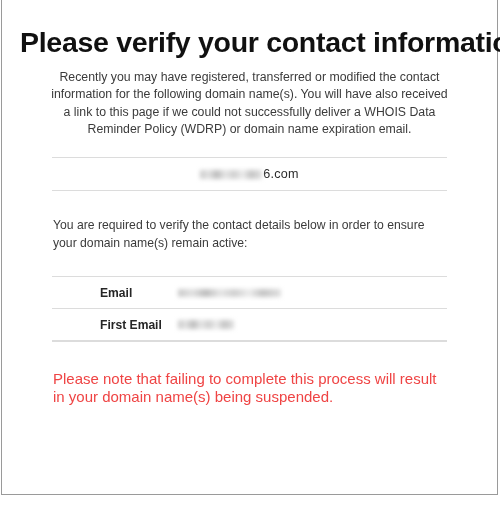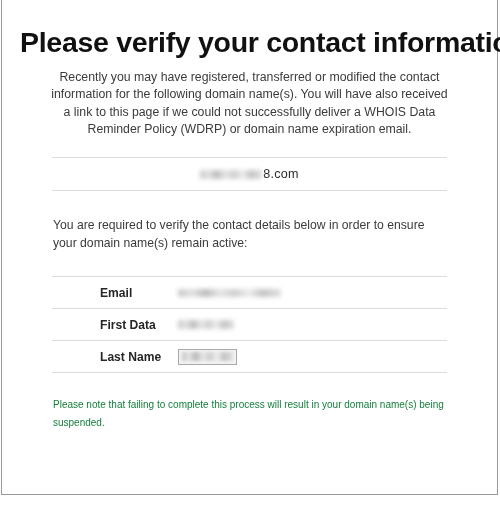--- a/index.html
+++ b/index.html
@@ -116,23 +116,23 @@
   .last-value-box {
     display: inline-block;
     border: 1px solid #a9a9a9;
     background: #f3f3f3;
     padding: 2px 3px 3px 3px;
     line-height: 0;
   }
   .last-blur { width: 51px; height: 9px; filter: blur(1.8px); }
 
   .note {
-    font-size: 10px;
+    font-size: 15px;
     line-height: 17.5px;
-    color: #15803d;
+    color: #ef4444;
     padding: 13px 1px 0 1px;
   }
 
   .certify {
     font-size: 12.2px;
     line-height: 17.5px;
     color: #3b3b3b;
     padding: 17px 1px 0 1px;
   }
 
@@ -149,55 +149,47 @@
 
     <h1 class="page-title">Please verify your contact information</h1>
 
     <p class="intro">Recently you may have registered, transferred or modified the contact information for the following domain name(s). You will have also received a link to this page if we could not successfully deliver a WHOIS Data Reminder Policy (WDRP) or domain name expiration email.</p>
 
     <div class="card">
 
       <div class="rule"></div>
 
       <div class="domain-row">
-        <span class="blur-text domain-blur"></span><span>8.com</span>
+        <span class="blur-text domain-blur"></span><span>6.com</span>
       </div>
 
       <div class="rule"></div>
 
       <p class="instructions">You are required to verify the contact details below in order to ensure your domain name(s) remain active:</p>
 
       <div class="rule"></div>
 
       <div class="field-row">
         <div class="field-label">Email</div>
         <div class="field-value">
           <span class="blur-text email-blur"></span>
         </div>
       </div>
 
       <div class="rule"></div>
 
       <div class="field-row">
-        <div class="field-label">First Data</div>
+        <div class="field-label">First Email</div>
         <div class="field-value">
           <span class="blur-text first-blur"></span>
         </div>
       </div>
 
       <div class="rule"></div>
 
-      <div class="field-row">
-        <div class="field-label">Last Name</div>
-        <div class="field-value">
-          <span class="last-value-box">
-            <span class="blur-text last-blur"></span>
-          </span>
-        </div>
-      </div>
 
       <div class="rule"></div>
 
       <p class="note">Please note that failing to complete this process will result in your domain name(s) being suspended.</p>
 
 
     </div>
   </div>
 </div>
 

